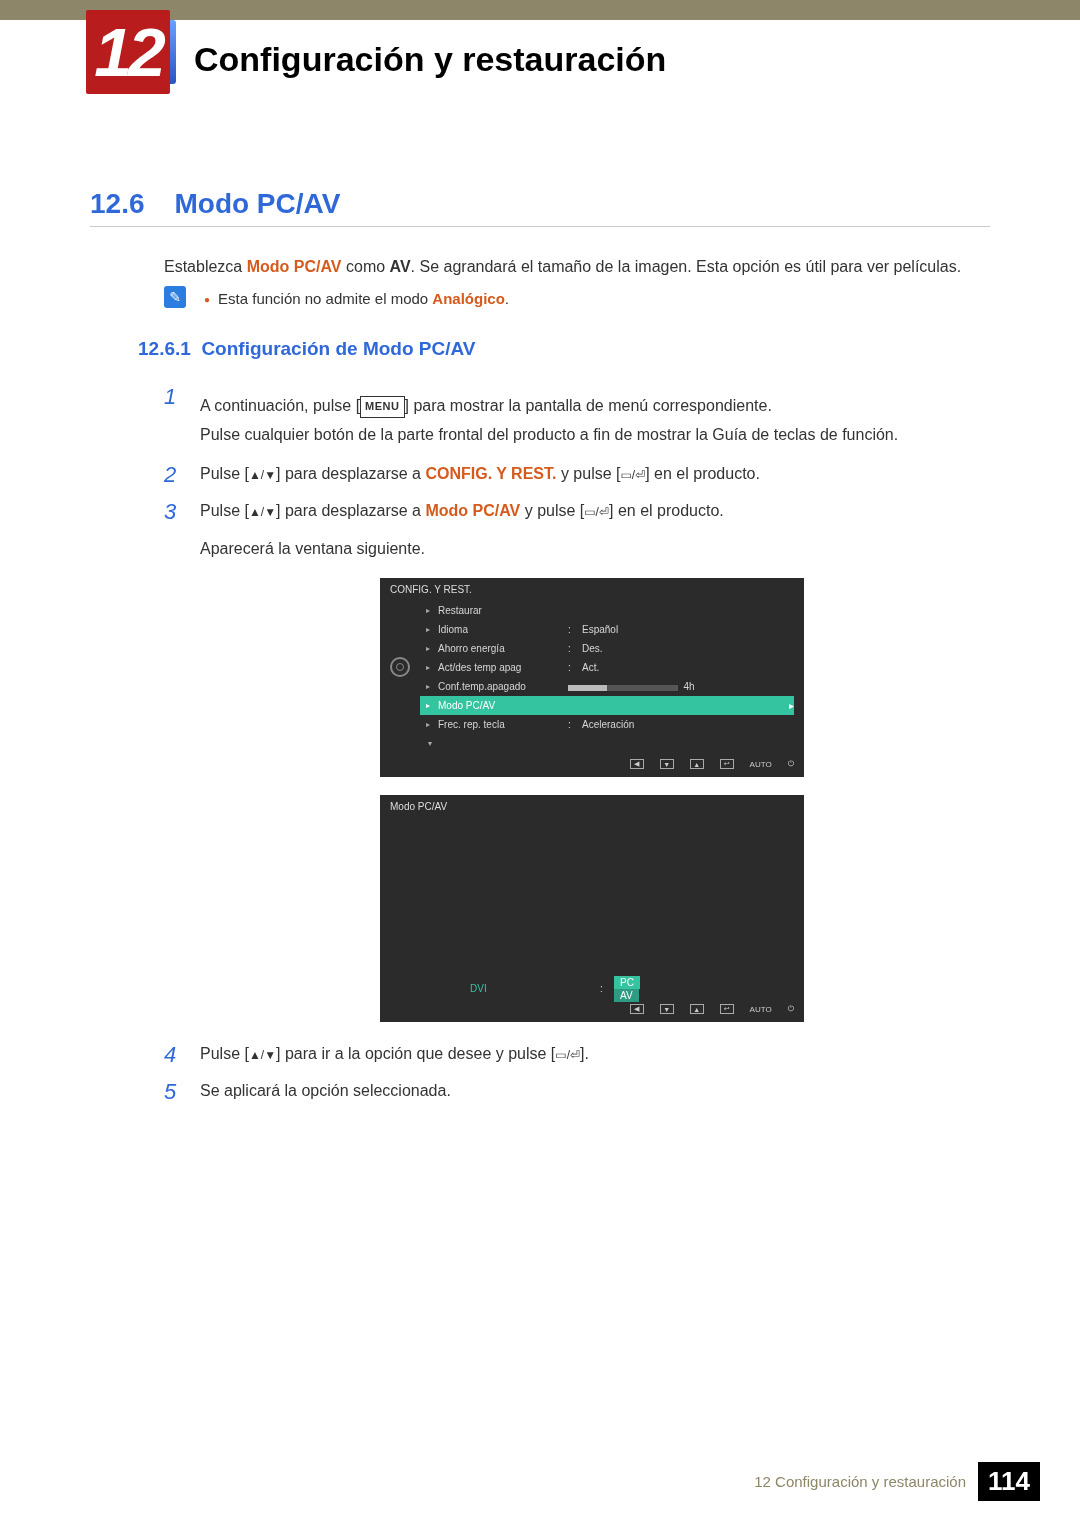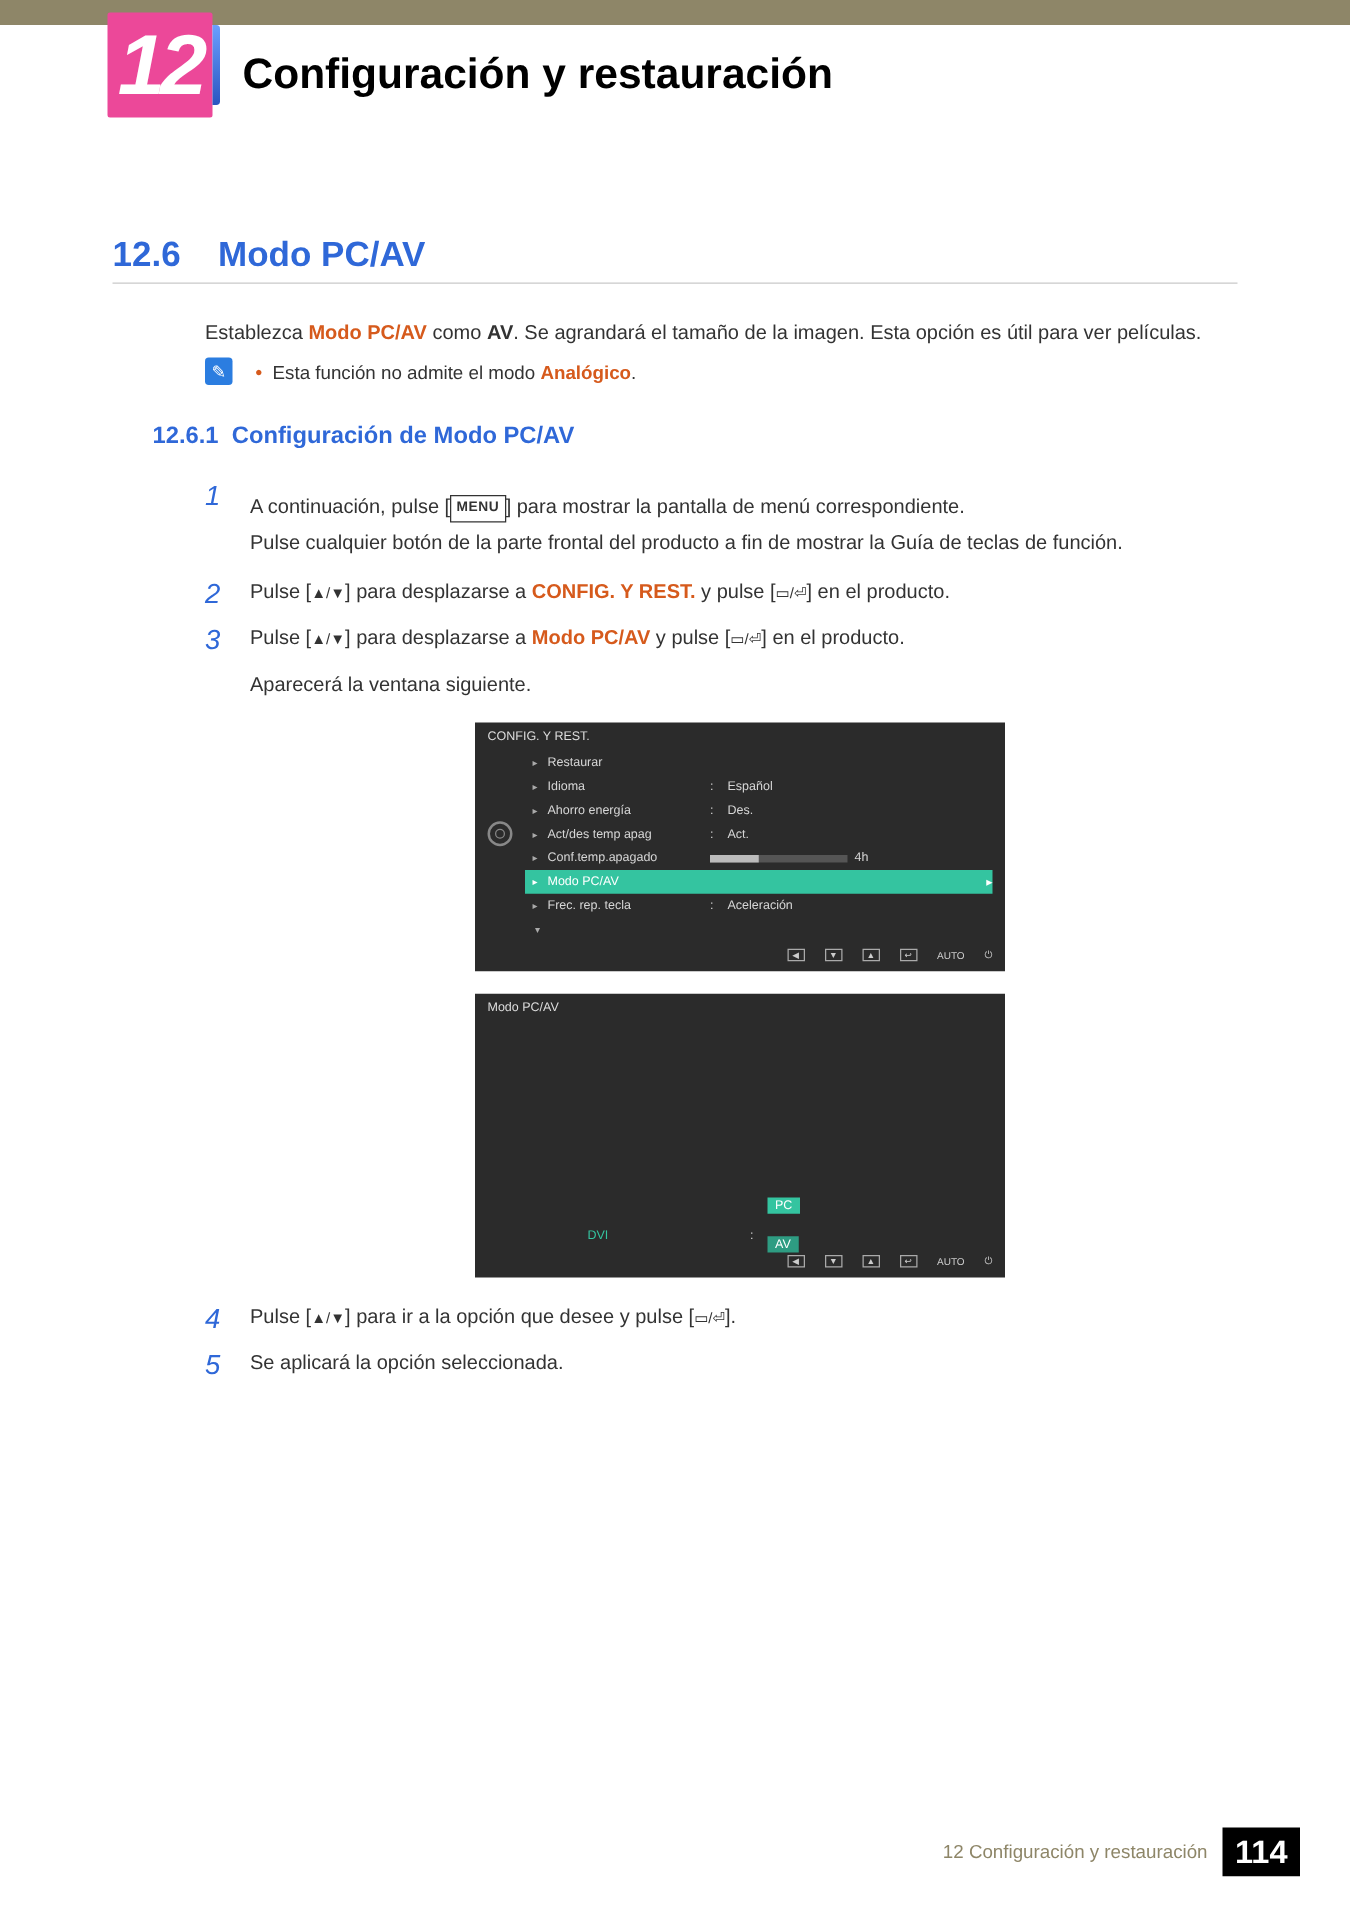--- a/index.html
+++ b/index.html
@@ -21,21 +21,21 @@
   .chapter-badge {
     position: absolute;
     left: 86px;
     top: 10px;
     width: 90px;
     height: 105px;
   }
   .chapter-badge .rect {
     width: 84px;
     height: 84px;
-    background: #ec4899;
+    background: #b91c1c;
     border-radius: 2px;
     position: relative;
     display: flex;
     align-items: center;
     justify-content: center;
   }
   .chapter-badge .rect::after {
     content: "";
     position: absolute;
     right: -6px;
@@ -119,21 +119,21 @@
     color: #333;
     line-height: 2;
   }
   .note-list .bullet {
     color: #d65a1c;
     margin-right: 8px;
     font-size: 10px;
     vertical-align: middle;
   }
   .subhead {
-    margin-left: 32px;
+    margin-left: 48px;
     color: #2f68d8;
     font-size: 19px;
     font-weight: bold;
     margin-bottom: 22px;
   }
   .step-row {
     display: flex;
     gap: 18px;
     margin-left: 74px;
     margin-bottom: 4px;
@@ -255,21 +255,21 @@
     font-size: 7px;
   }
   .osd2 .osd-body { min-height: 180px; align-items: flex-end; padding-left: 32px; }
   .osd2 .osd-rows { padding-top: 4px; }
   .pill {
     background: #34c4a0;
     color: #fff;
     padding: 1px 6px;
     display: inline-block;
     font-size: 10px;
-    margin-bottom: 18px;
+    margin-bottom: 0;
   }
   .dvi { color: #34c4a0; }
   .page-footer {
     position: absolute;
     bottom: 26px;
     right: 40px;
     display: flex;
     align-items: center;
     gap: 12px;
     justify-content: flex-end;

